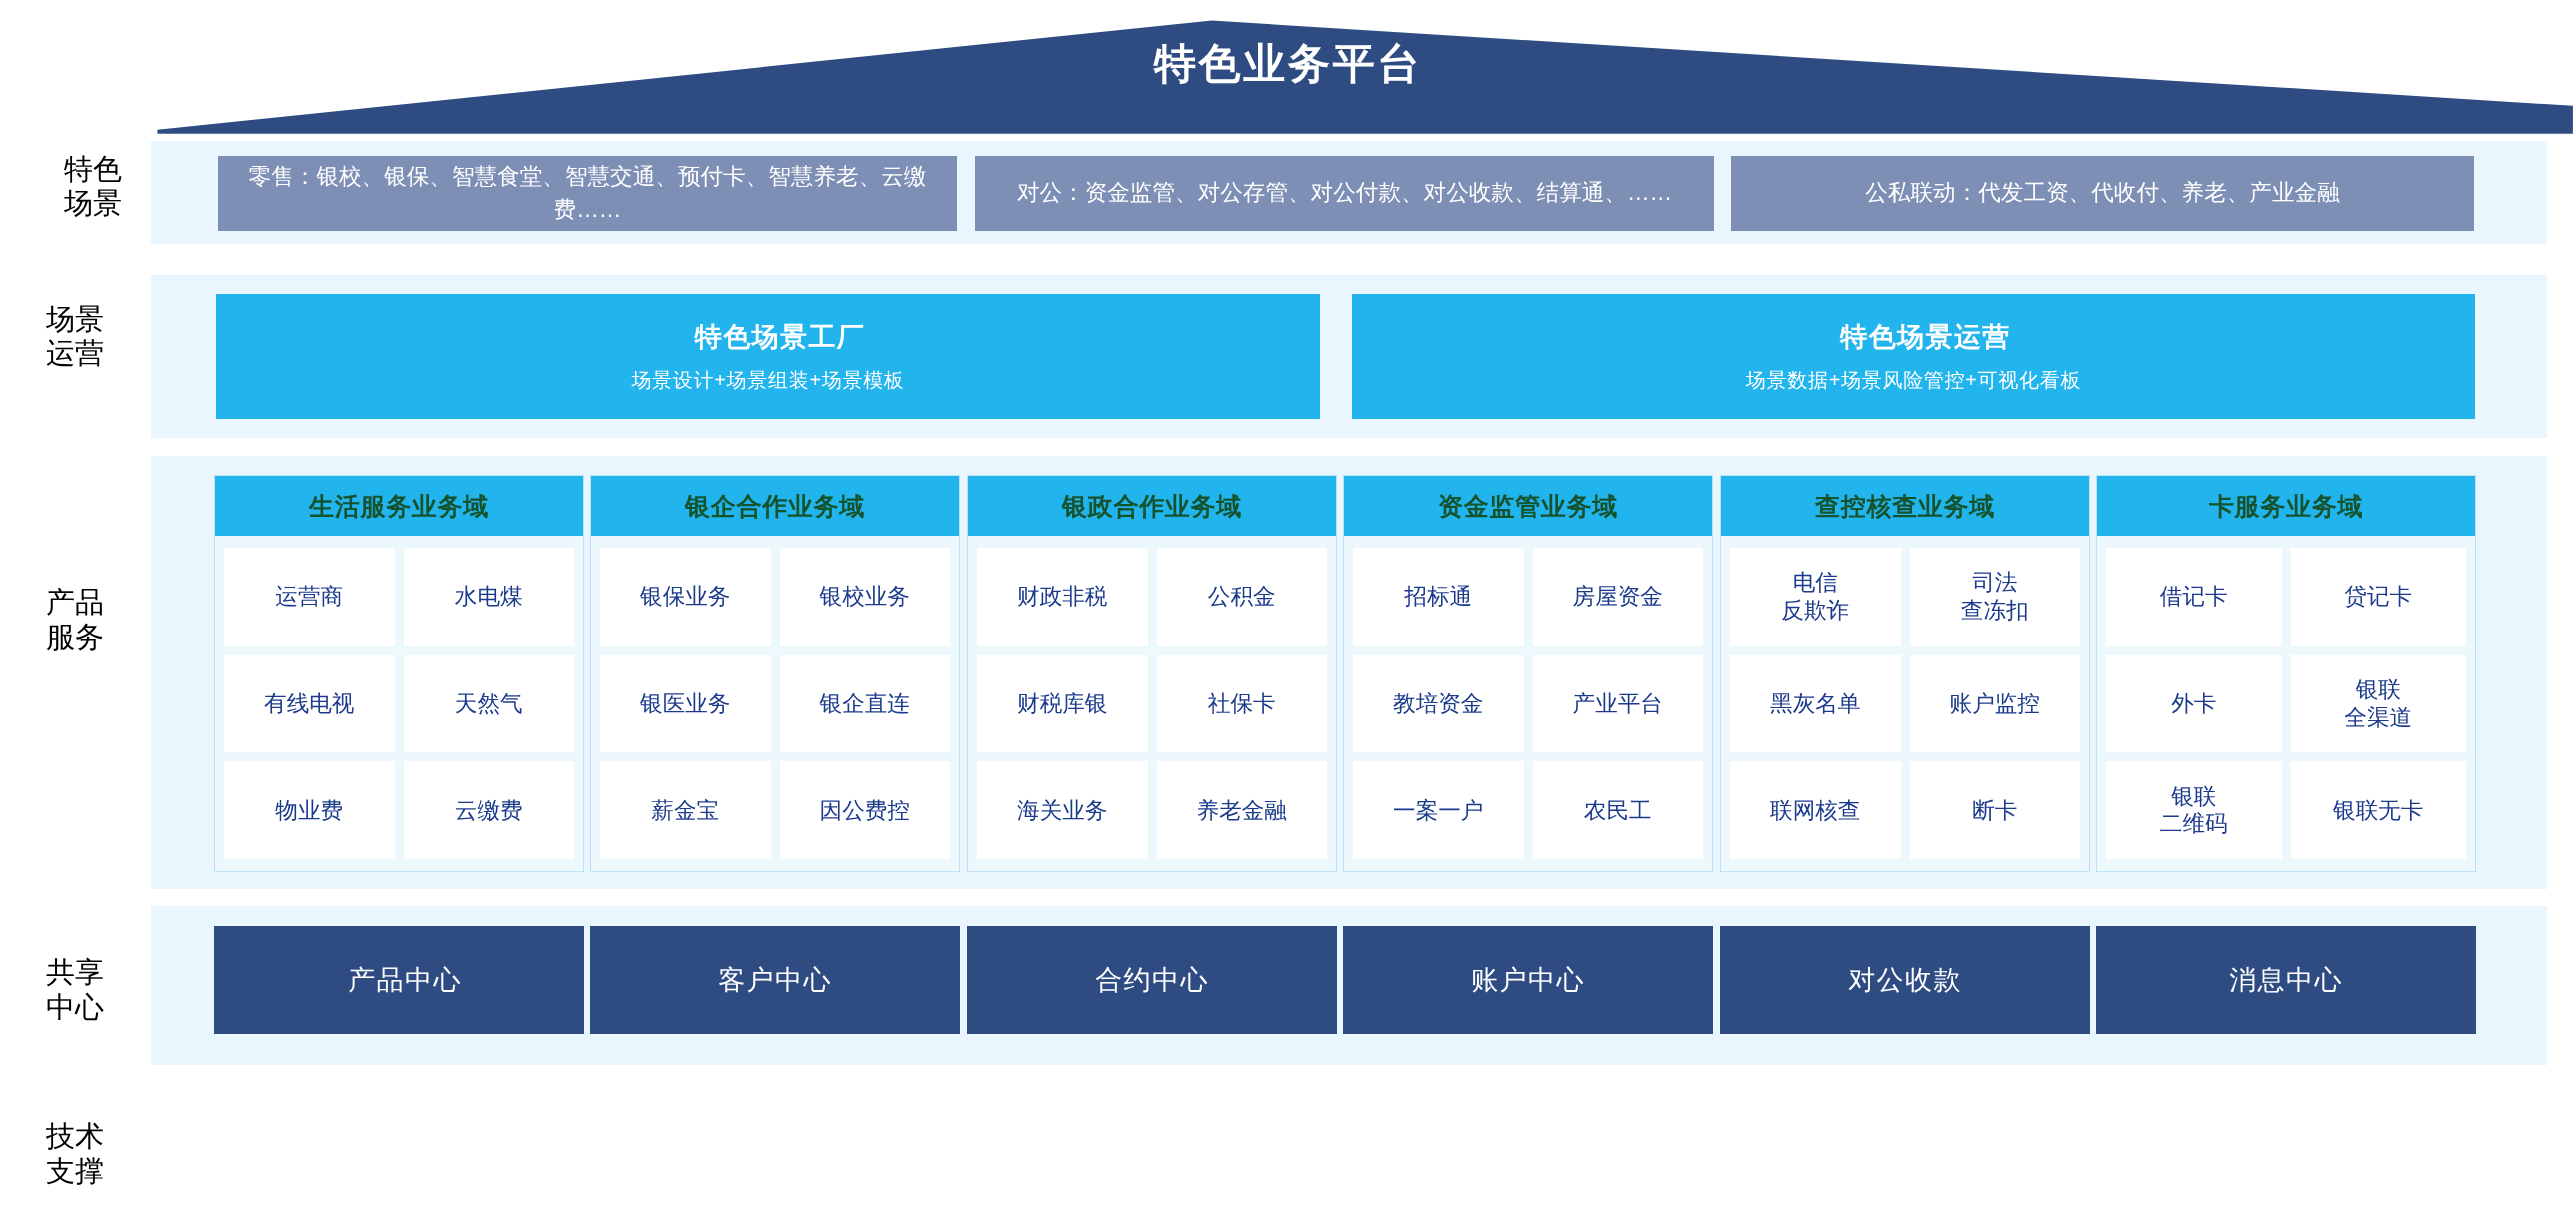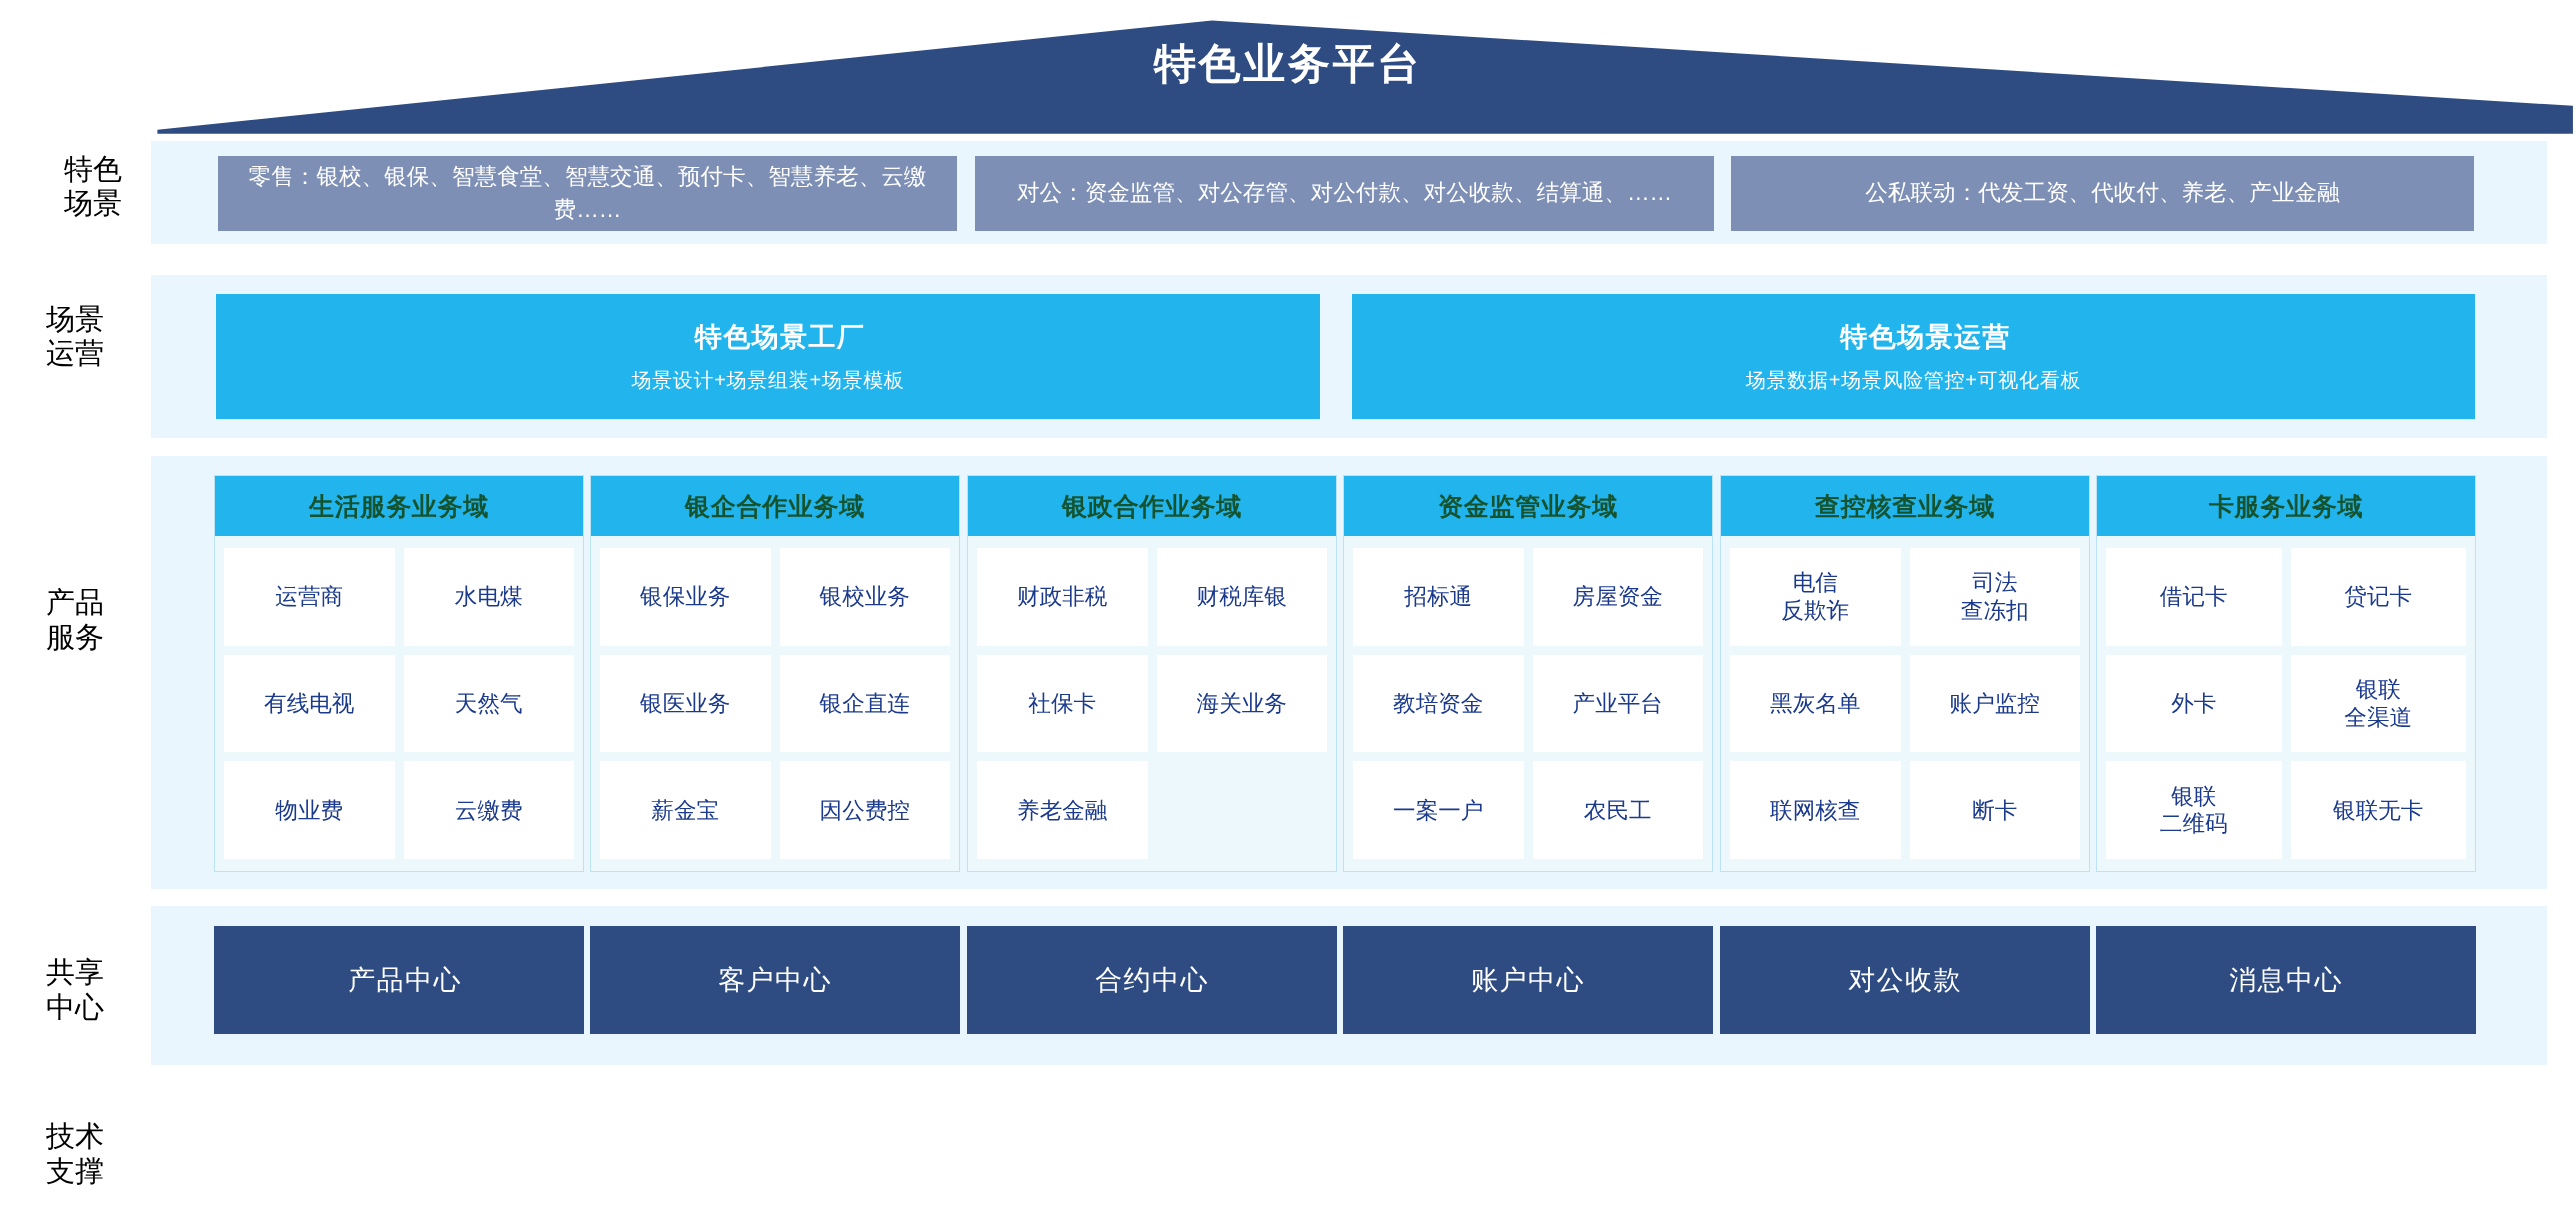--- a/index.html
+++ b/index.html
@@ -179,20 +179,21 @@
           <div class="chip">银医业务</div>
           <div class="chip">银企直连</div>
           <div class="chip">薪金宝</div>
           <div class="chip">因公费控</div>
         </div>
       </div>
       <div class="domain-col" style="left: 967px; top: 475px; width: 370px; height: 397px;">
         <div class="domain-head">银政合作业务域</div>
         <div class="domain-body">
           <div class="chip">财政非税</div>
+          <div class="chip">公积金</div>
           <div class="chip">财税库银</div>
           <div class="chip">社保卡</div>
           <div class="chip">海关业务</div>
           <div class="chip">养老金融</div>
         </div>
       </div>
       <div class="domain-col" style="left: 1343px; top: 475px; width: 370px; height: 397px;">
         <div class="domain-head">资金监管业务域</div>
         <div class="domain-body">
           <div class="chip">招标通</div>

